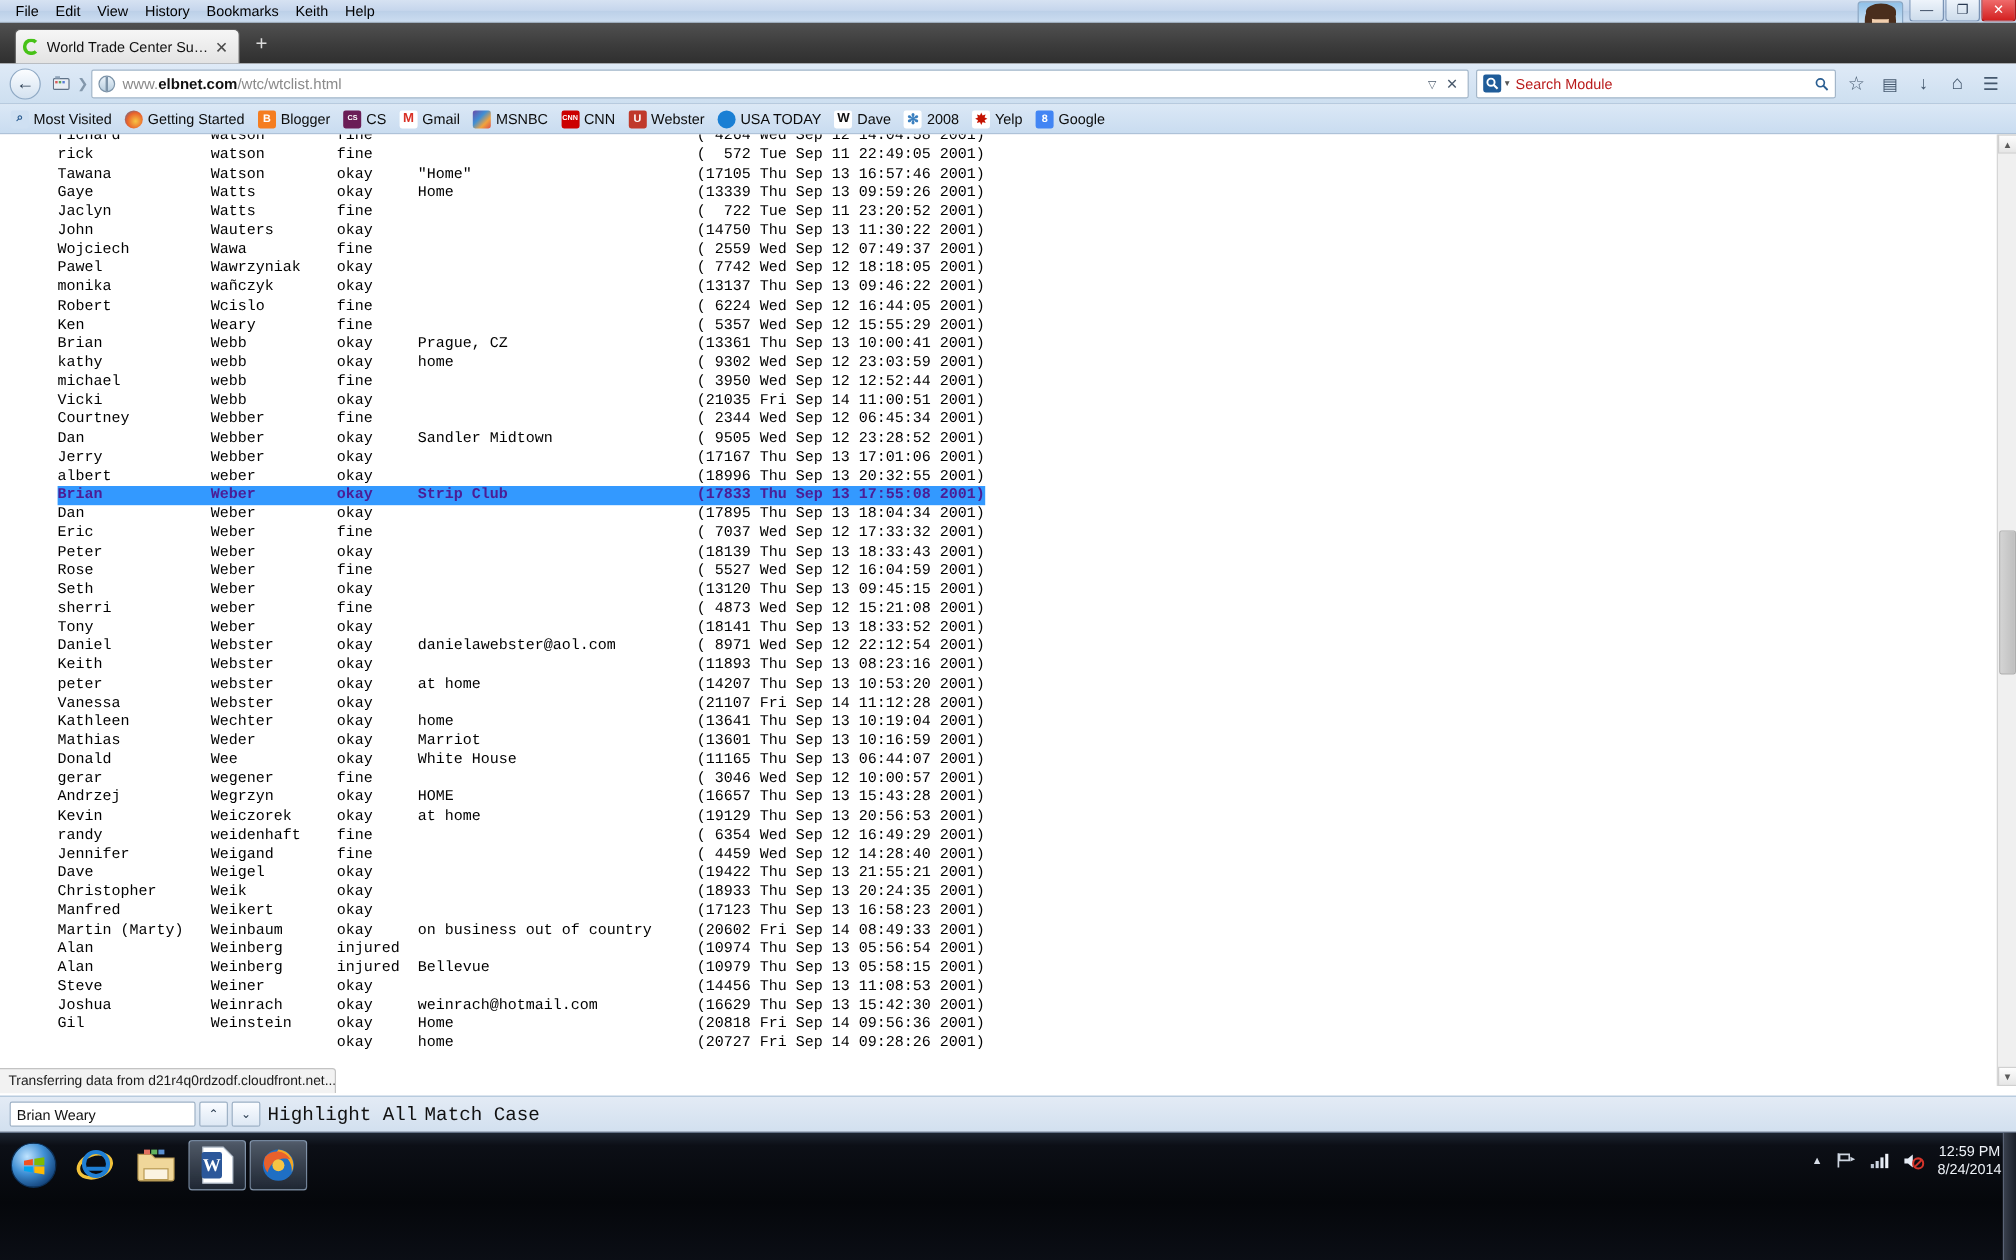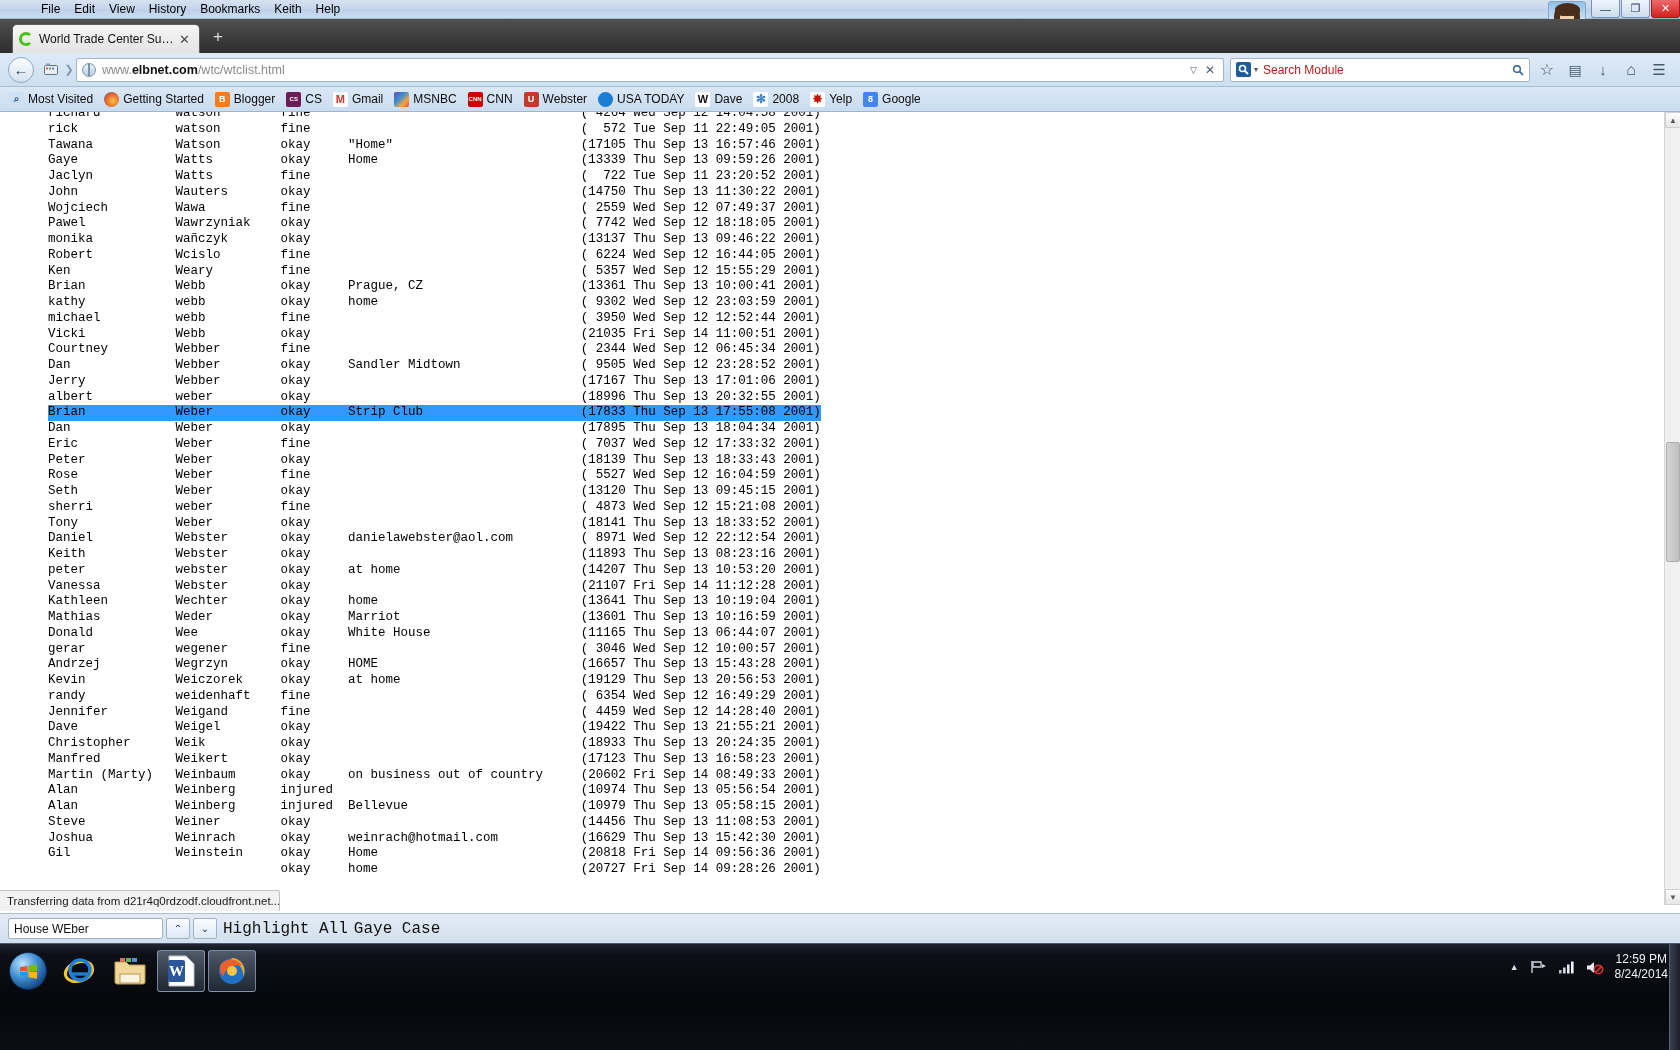--- a/index.html
+++ b/index.html
@@ -9,21 +9,20 @@
     font-family: "Liberation Sans", sans-serif;
     background: #ffffff;
   }
 
   
   .menubar {
     position: absolute; left: 0; top: 0; width: 1680px; height: 19px;
     background: linear-gradient(to bottom, #d6e2f2 0%, #c6d6ec 48%, #bcd0e8 52%, #cbdcf0 100%);
     display: flex; align-items: center;
     border-bottom: 1px solid #9fb6d0;
-    padding-left: 28px;
   }
   .menubar .menus { display: flex; align-items: center; padding-left: 6px; }
   .menubar .menu-item {
     font-size: 12px; color: #000; padding: 1px 7px; line-height: 15px;
     white-space: nowrap;
   }
 
   .wincontrols {
     position: absolute; right: 0; top: 0; height: 19px;
     display: flex; align-items: flex-start;
@@ -155,21 +154,21 @@
     position: absolute; left: 0; top: 112px; width: 1680px; height: 793px;
     background: #fff; overflow: hidden;
   }
   .pre {
     position: absolute; left: 48px; top: -6px;
     font-family: "Liberation Mono", "DejaVu Sans Mono", monospace;
     font-size: 12.5px; line-height: 15.75px;
     color: #000; white-space: pre;
   }
   .row { display: block; height: 15.75px; }
-  .row.hl { background: #3399ff; color: #000000; }
+  .row.hl { background: #3399ff; color: #4c1d95; font-weight: bold; }
 
   .scrollbar {
     position: absolute; right: 0; top: 112px; width: 16px; height: 793px;
     background: #f0f0f0; border-left: 1px solid #d6d6d6;
   }
   .sb-arrow {
     width: 16px; height: 16px; display: flex; align-items: center; justify-content: center;
     font-size: 8px; color: #5a5a5a;
     background: linear-gradient(to bottom,#fdfdfd,#e6e6e6); border: 1px solid #d0d0d0;
   }
@@ -391,25 +390,25 @@
 
 <div class="scrollbar">
   <div class="sb-arrow">▲</div>
   <div class="sb-thumb"></div>
   <div class="sb-arrow" style="position:absolute;bottom:0;left:0;">▼</div>
 </div>
 
 <div class="statusbar">Transferring data from d21r4q0rdzodf.cloudfront.net...</div>
 
 <div class="findbar">
-  <div class="find-input" title="Find">House WEber</div>
+  <div class="find-input" title="Find">Brian Weary</div>
   <div class="find-nav">⌃</div>
   <div class="find-nav">⌄</div>
   <div class="find-link">Highlight All</div>
-  <div class="find-link">Gaye Case</div>
+  <div class="find-link">Match Case</div>
 </div>
 
 <div class="taskbar">
   <div class="tb-items">
     <div class="tb-btn">
       <div class="orb">
         <svg width="19" height="19" viewBox="0 0 19 19">
           <path d="M1 5.2 L8.4 3.9 L8.4 9 L1 9 Z" fill="#f25022"></path>
           <path d="M9.6 3.7 L18 2.3 L18 9 L9.6 9 Z" fill="#7fba00"></path>
           <path d="M1 10 L8.4 10 L8.4 15.1 L1 13.8 Z" fill="#00a4ef"></path>

